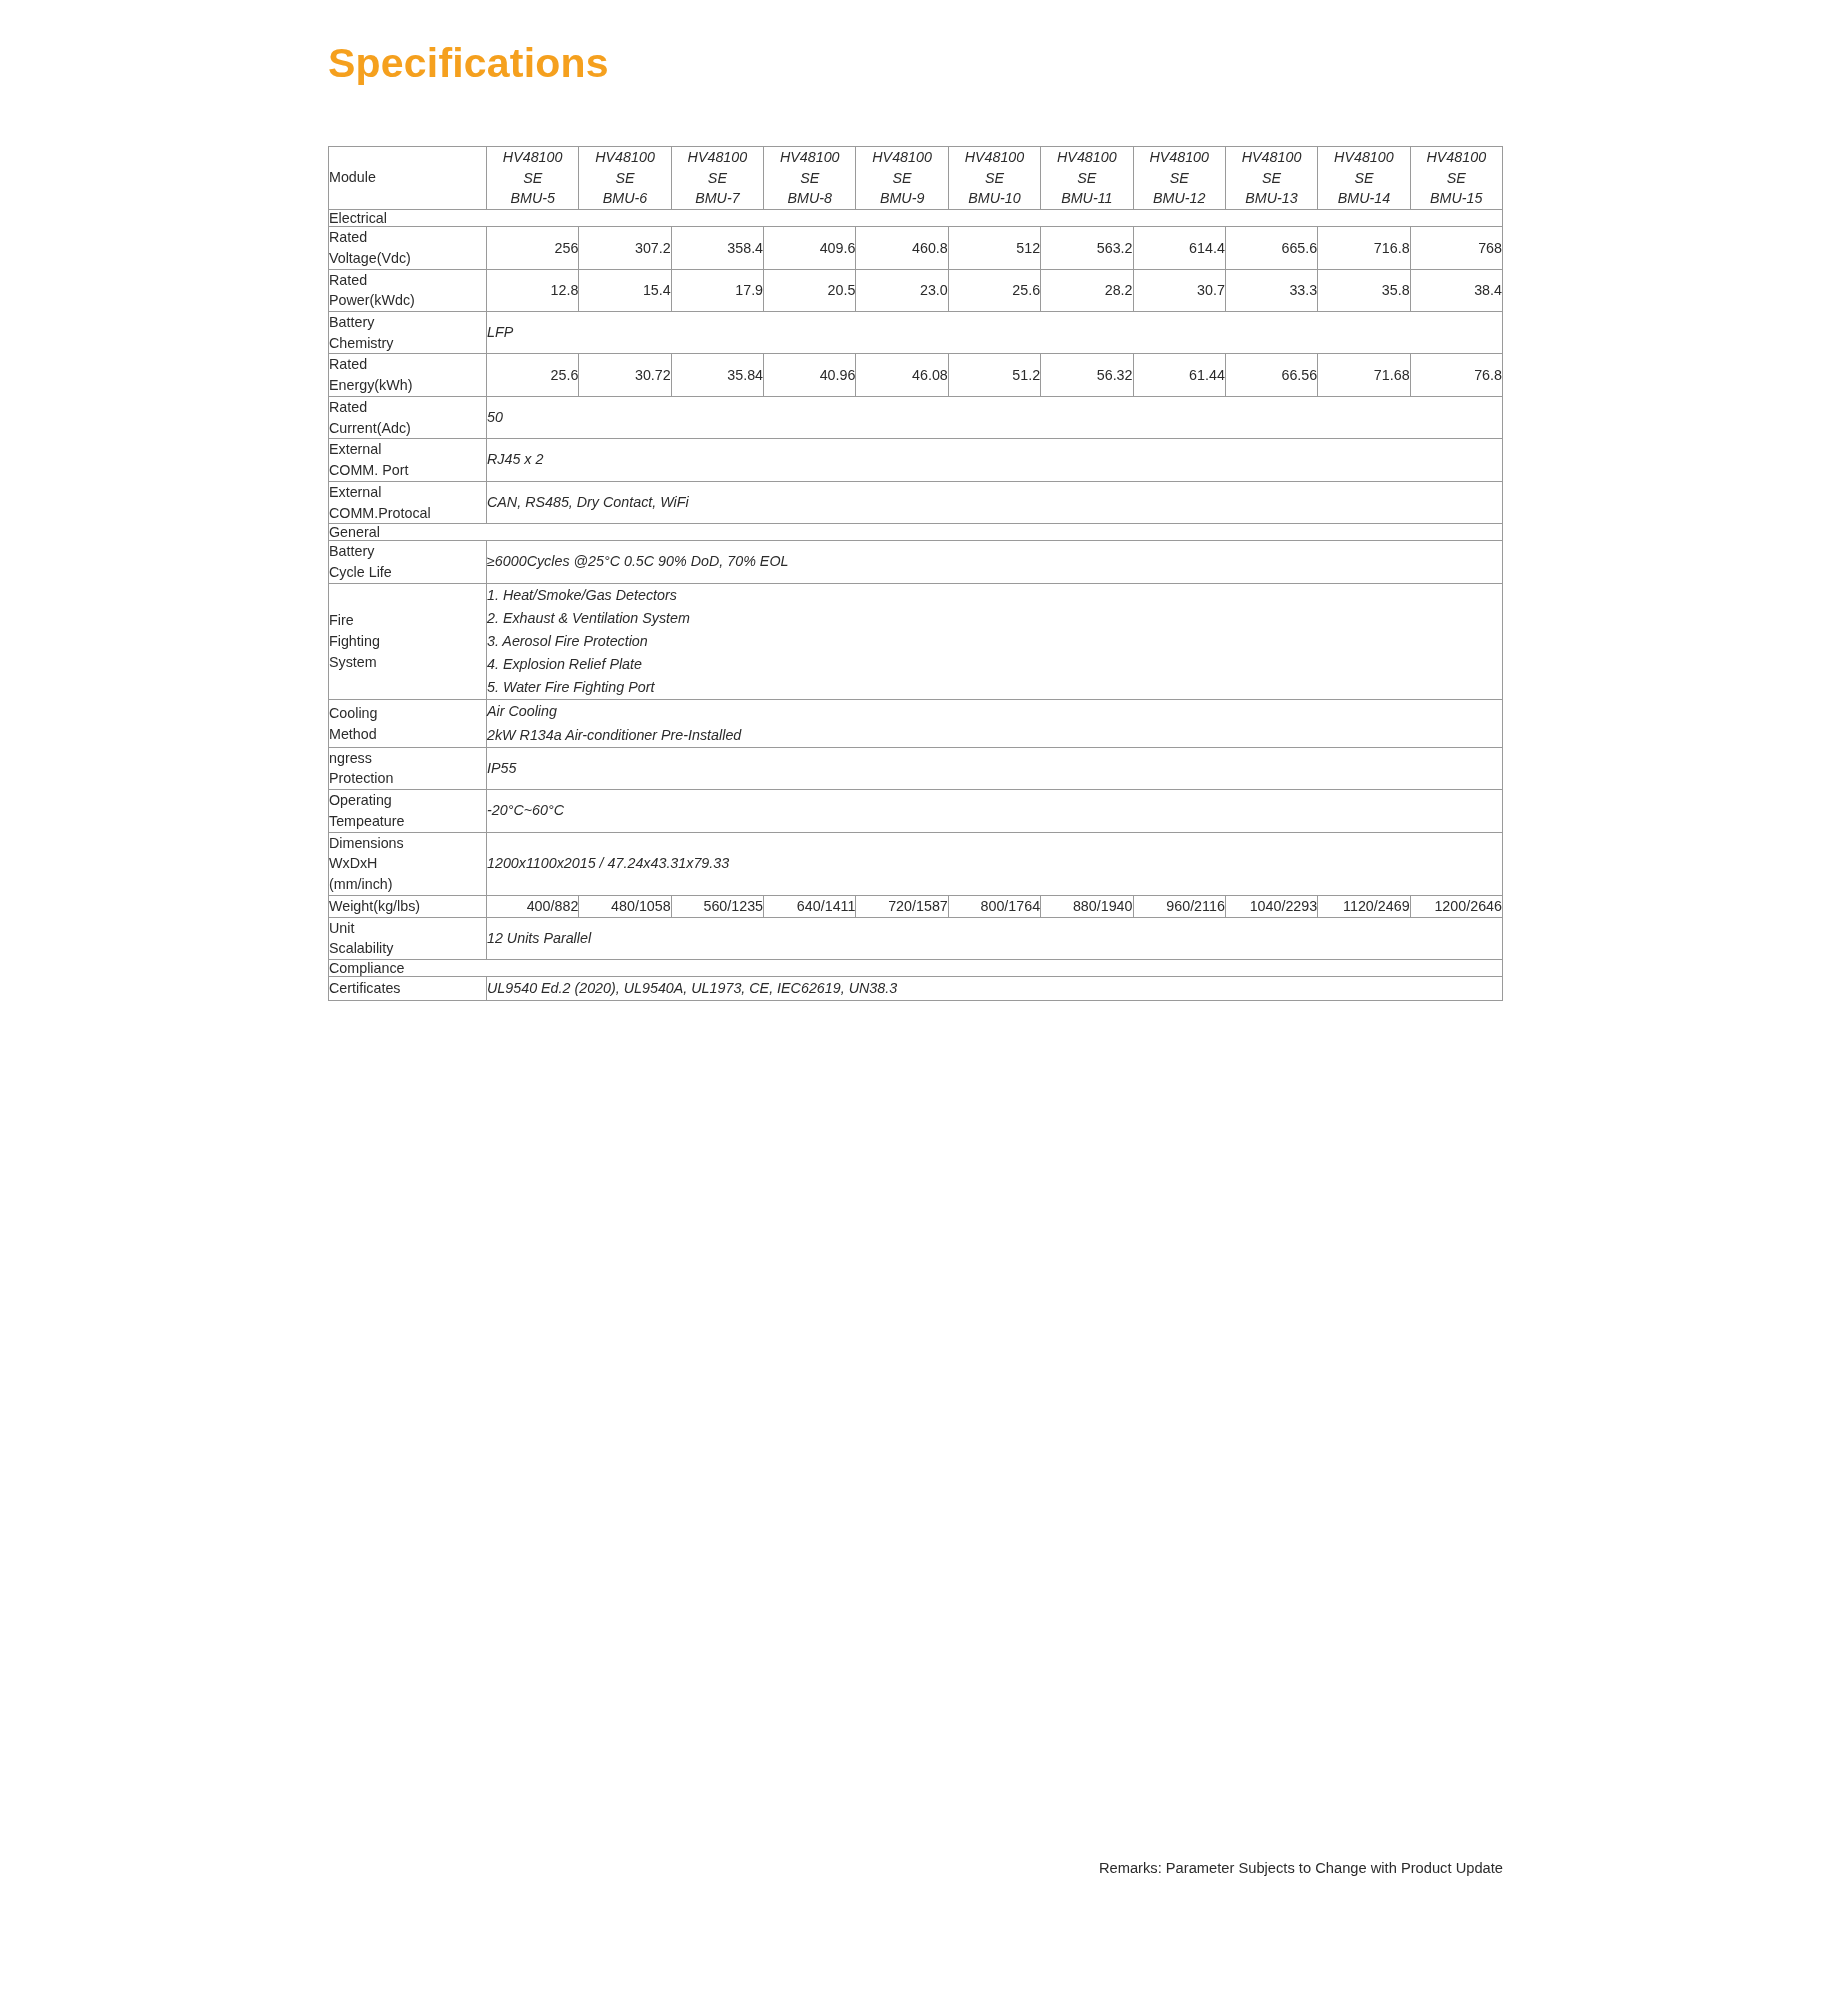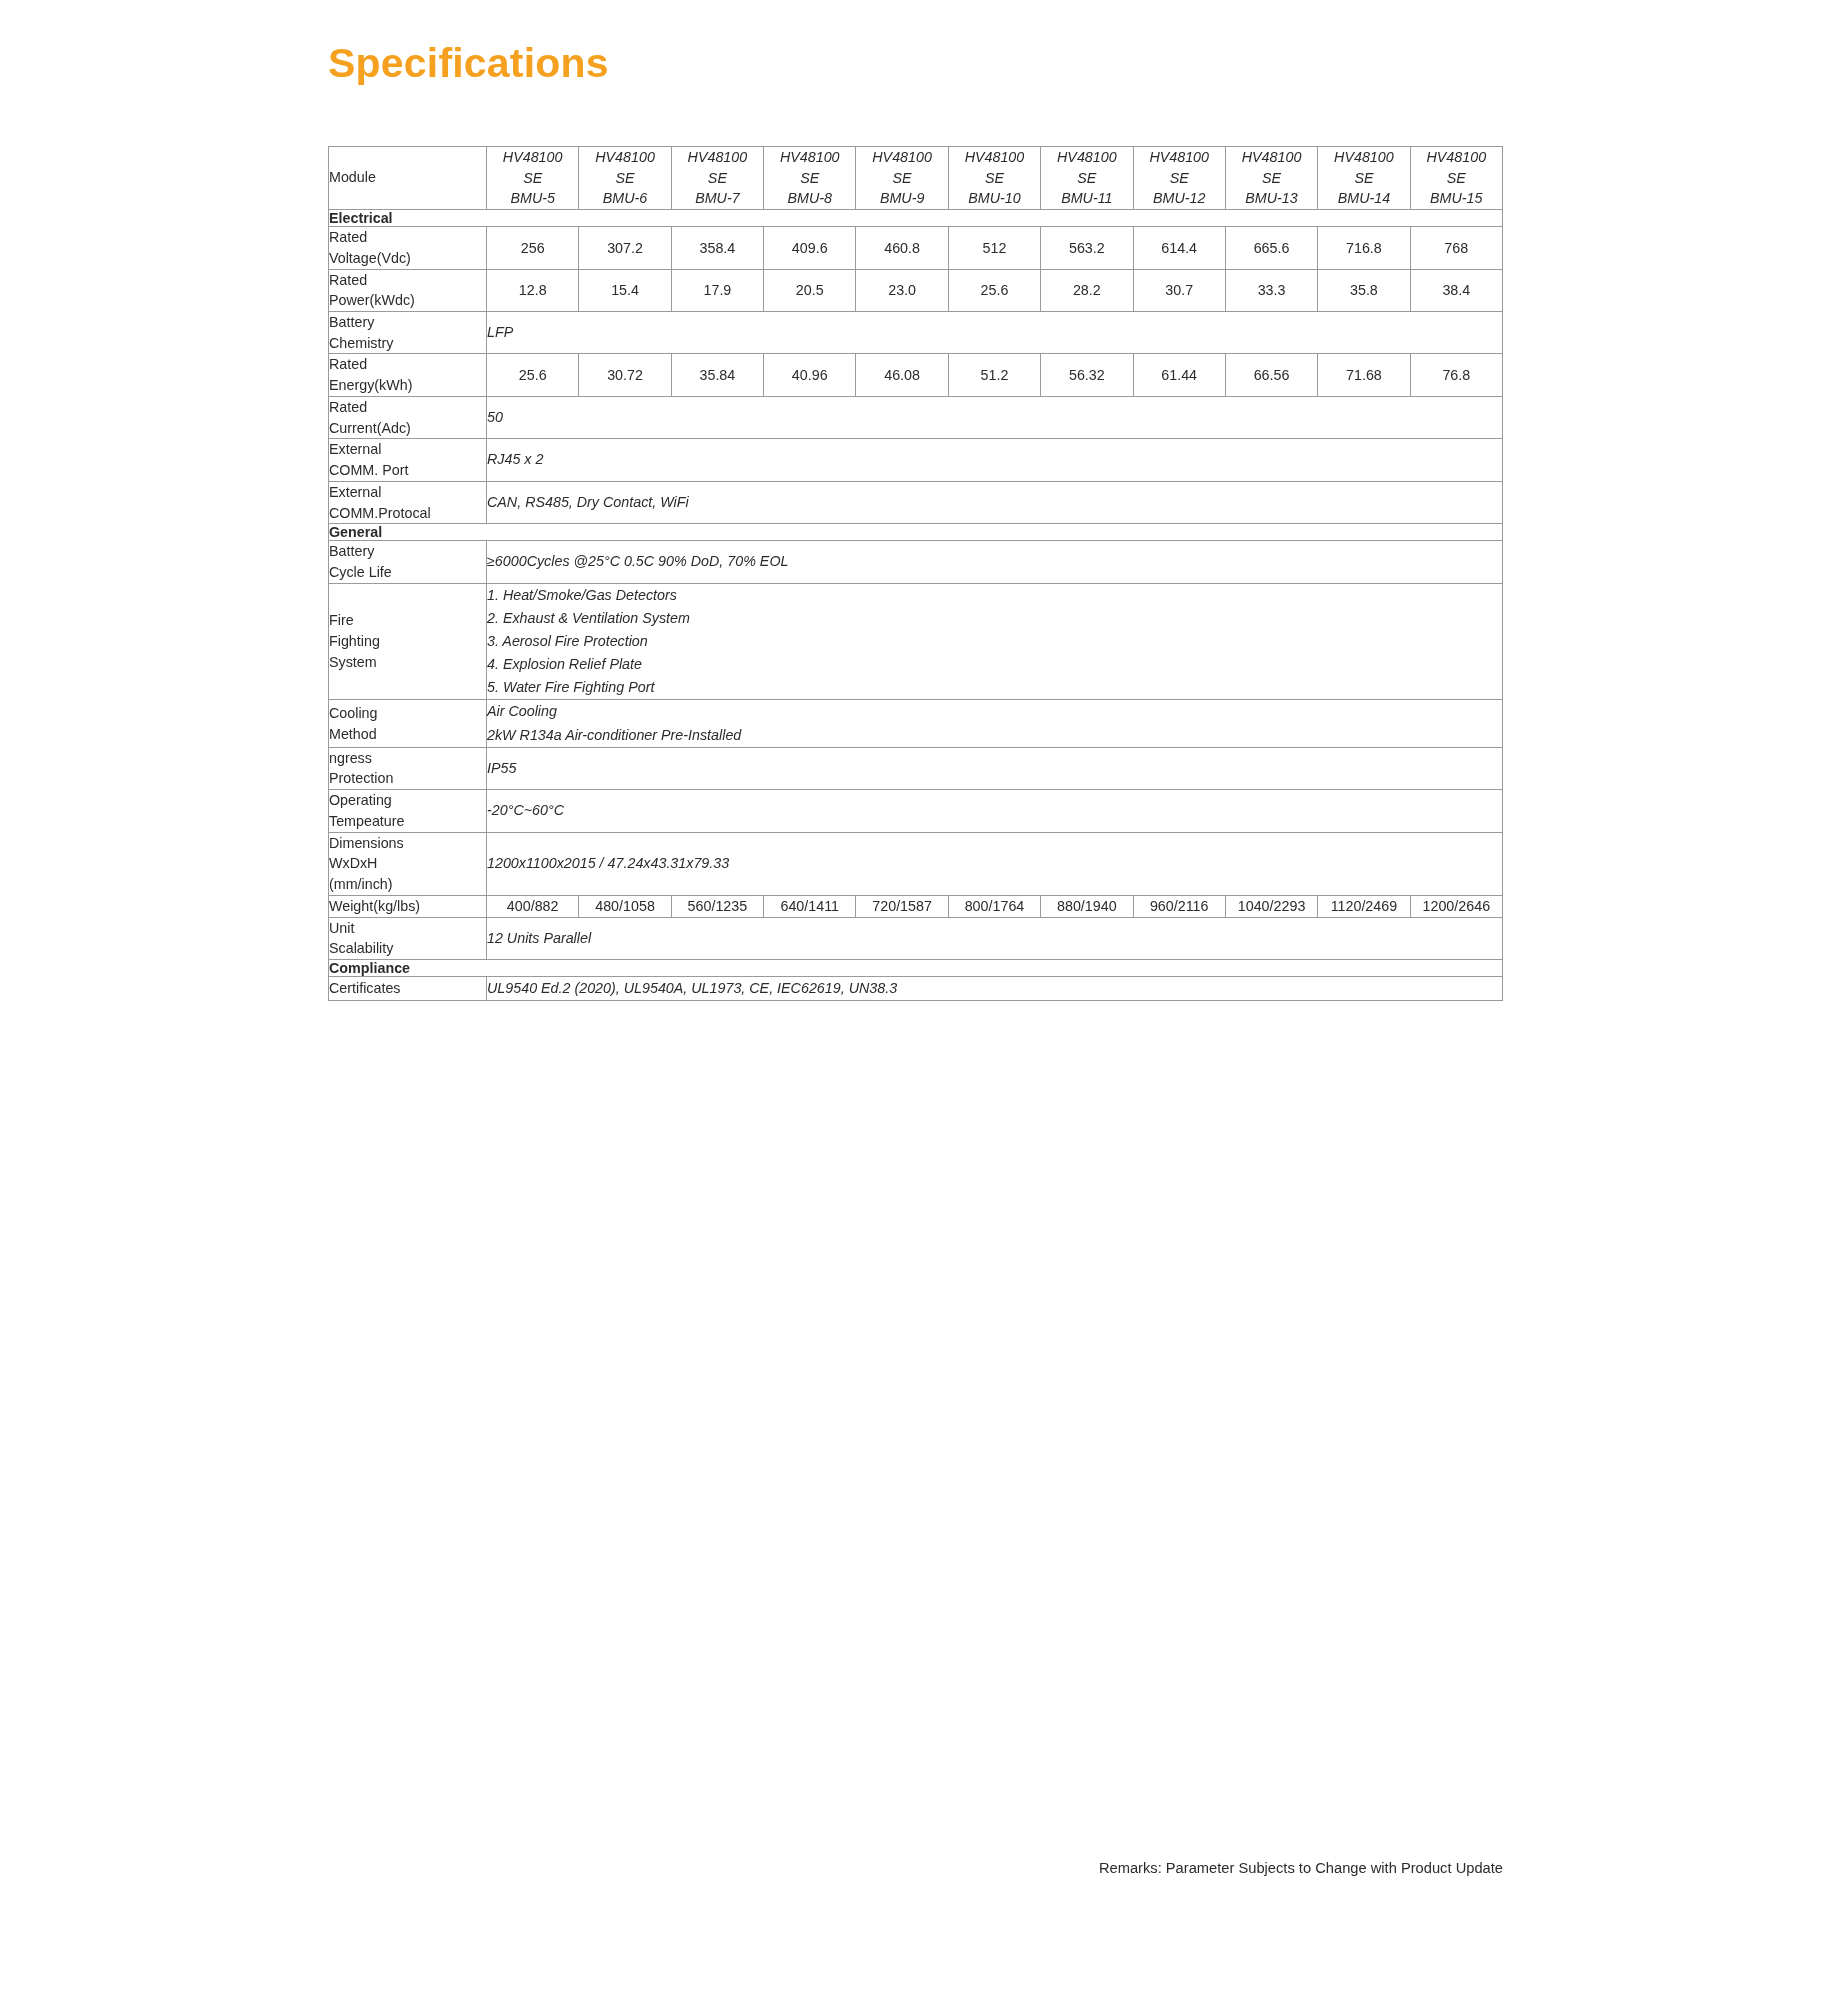--- a/index.html
+++ b/index.html
@@ -61,34 +61,34 @@
     font-size: 13.8px;
     padding: 11.4px 1.9px;
     font-style: italic;
   }
   .row-label {
     padding: 9.5px 0 9.5px 12.4px;
     line-height: 1.45;
     font-size: 14.7px;
   }
   .val {
-    text-align: center;
+    text-align: right;
     font-size: 14.3px;
     padding: 13.3px 1.9px;
   }
   .val-wide {
     font-size: 14.3px;
     padding: 13.3px 3.8px;
     line-height: 1.6;
     font-style: italic;
   }
   .section td {
     padding: 12.4px 0 12.4px 14.3px;
     font-size: 19px;
-    font-weight: bold;
+    font-weight: normal;
     color: #F5A01E;
     border-left: 1px solid #9a9a9a;
     border-right: 1px solid #9a9a9a;
     border-top: 1px solid #9a9a9a;
     border-bottom: 1px solid #9a9a9a;
   }
   .remarks {
     position: absolute;
     right: 323px;
     top: 1860px;

